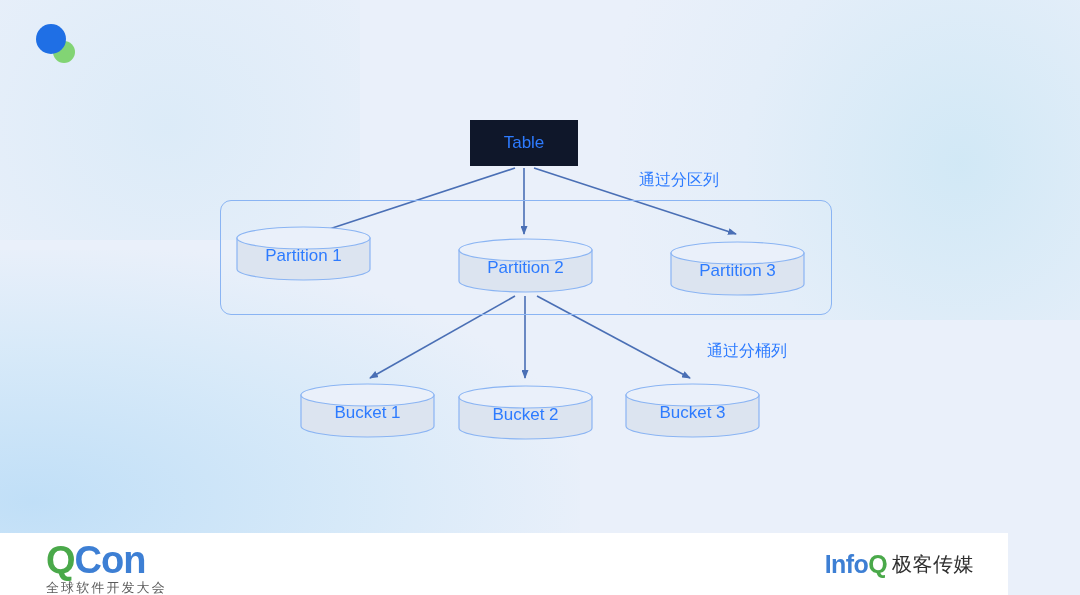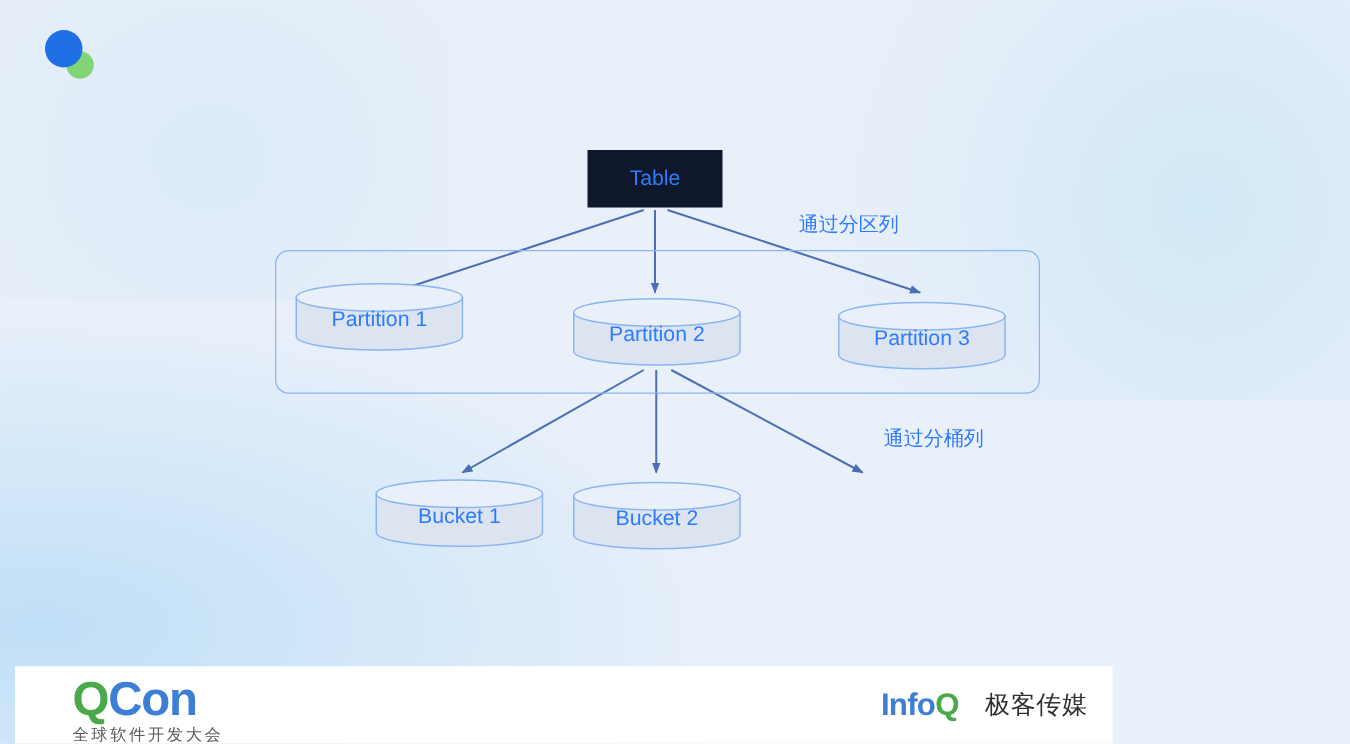--- a/index.html
+++ b/index.html
@@ -183,24 +183,23 @@
     white-space: nowrap;
   }
   .annot-partition { left: 639px; top: 170px; }
   .annot-bucket { left: 707px; top: 341px; }
 
   
   .footer {
     position: absolute;
     left: 0;
     top: 533px;
-    width: 878px;
+    width: 1008px;
     height: 62px;
     background: #ffffff;
-    margin-left: 12px;
   }
   .qcon {
     position: absolute;
     left: 46px;
     top: 8px;
   }
   .qcon-word {
     font-size: 38px;
     font-weight: bold;
     letter-spacing: -1px;
@@ -211,25 +210,25 @@
   .qcon-sub {
     font-size: 13px;
     color: #5b5b5b;
     letter-spacing: 2.1px;
     margin-top: 2px;
     line-height: 13px;
   }
 
   .infoq {
     position: absolute;
-    right: 20px;
+    right: 34px;
     top: 18px;
     display: flex;
     align-items: center;
-    gap: 21px;
+    gap: 5px;
   }
   .infoq-word {
     font-size: 25px;
     font-weight: bold;
     letter-spacing: -0.6px;
     line-height: 26px;
   }
   .infoq-info { color: #3d7fd4; }
   .infoq-q { color: #4aa94a; }
   .infoq-cn {
@@ -316,20 +315,27 @@
     </div>
 
     <div class="node cyl b2">
       <svg class="cyl-body" viewBox="0 0 135 55" preserveAspectRatio="none">
         <path d="M1,12 L1,43 A 66.5,11 0 0 0 134,43 L134,12 Z" fill="#dce4f0" stroke="#8ab4f3" stroke-width="1.2"></path>
         <ellipse cx="67.5" cy="12" rx="66.5" ry="11" fill="#eaf0fa" stroke="#8ab4f3" stroke-width="1.2"></ellipse>
       </svg>
       <span class="label">Bucket 2</span>
     </div>
 
+    <div class="node cyl b3">
+      <svg class="cyl-body" viewBox="0 0 135 55" preserveAspectRatio="none">
+        <path d="M1,12 L1,43 A 66.5,11 0 0 0 134,43 L134,12 Z" fill="#dce4f0" stroke="#8ab4f3" stroke-width="1.2"></path>
+        <ellipse cx="67.5" cy="12" rx="66.5" ry="11" fill="#eaf0fa" stroke="#8ab4f3" stroke-width="1.2"></ellipse>
+      </svg>
+      <span class="label">Bucket 3</span>
+    </div>
 
     <div class="annot annot-partition">通过分区列</div>
     <div class="annot annot-bucket">通过分桶列</div>
   </div>
 
   <div class="footer">
 
     <div class="qcon">
       <div class="qcon-word"><span class="qcon-q">Q</span><span class="qcon-con">Con</span></div>
       <div class="qcon-sub">全球软件开发大会</div>

